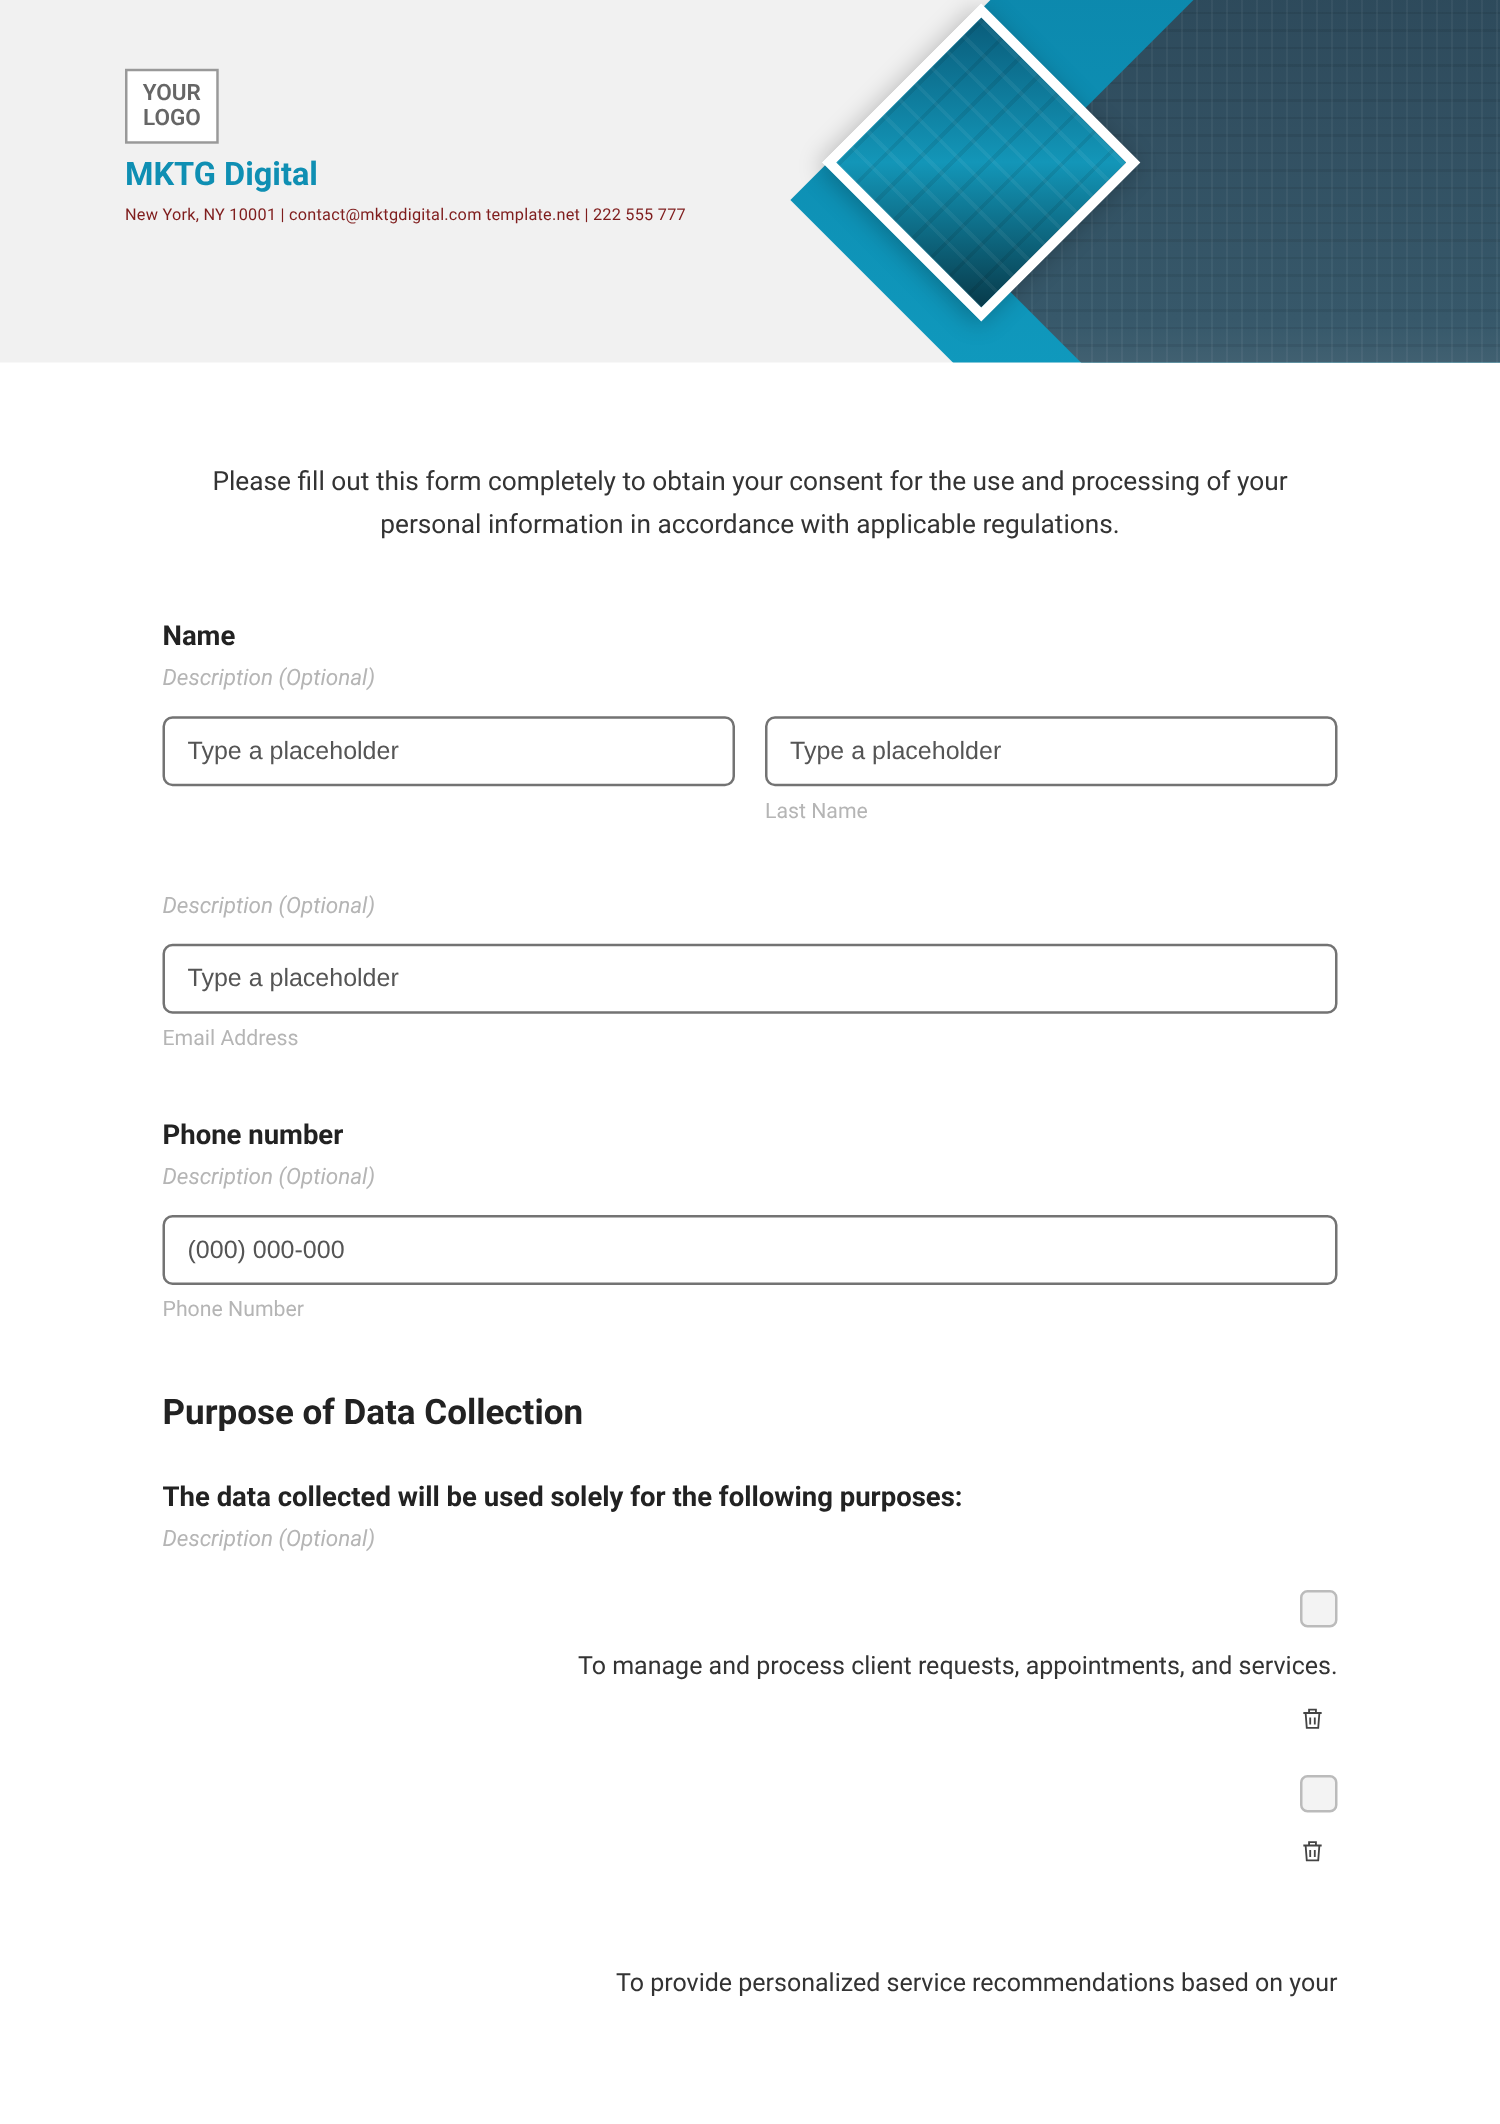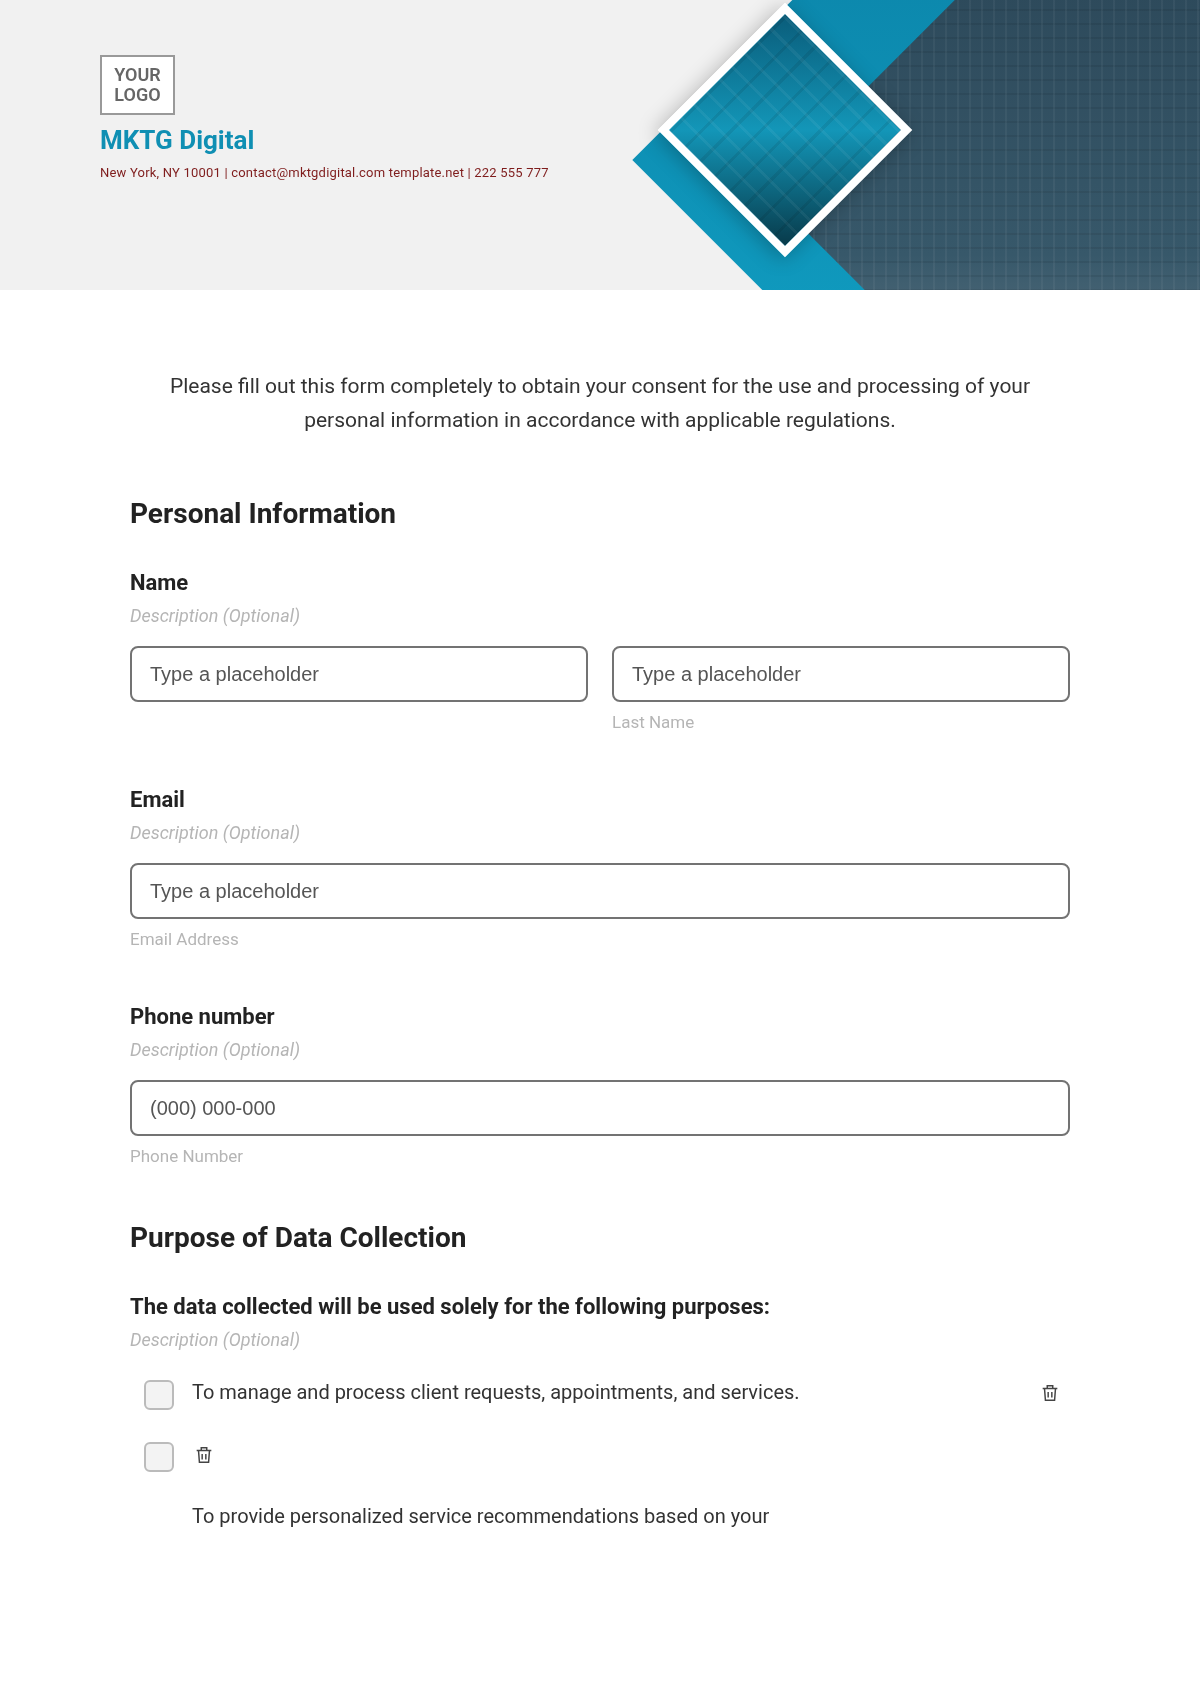--- a/index.html
+++ b/index.html
@@ -136,24 +136,25 @@
   }
   .text-input::placeholder { color: #555; }
   .sublabel {
     font-size: 17px;
     color: #b5b5b5;
     margin-top: 10px;
   }
   .field-block { margin-bottom: 55px; }
   .checkbox-row {
     display: flex;
-    align-items: flex-start;
+    align-items: flex-end;
     gap: 18px;
     padding: 10px 0;
     margin-bottom: 12px;
+    flex-direction: column;
   }
   .checkbox-row .box {
     width: 30px; height: 30px;
     min-width: 30px;
     border: 2px solid #bbb;
     border-radius: 6px;
     background: #f3f3f3;
     margin-left: 14px;
   }
   .checkbox-row .opt-text {
@@ -185,38 +186,36 @@
   </div>
   <div class="logo-box">YOUR LOGO</div>
   <div class="brand">MKTG Digital</div>
   <div class="contact-line">New York, NY 10001 | contact@mktgdigital.com   template.net | 222 555 777</div>
 </div>
 
 <div class="form-area">
 
   <p class="intro">Please fill out this form completely to obtain your consent for the use and processing of your personal information in accordance with applicable regulations.</p>
 
-  <h2 class="section">Personal Information</h2>
 
   <div class="field-block">
     <div class="field-label">Name</div>
     <div class="desc">Description (Optional)</div>
     <div class="row2">
       <div class="col">
         <input type="text" class="text-input" placeholder="Type a placeholder" style="">
       </div>
       <div class="col">
         <input type="text" class="text-input" placeholder="Type a placeholder" style="">
         <div class="sublabel">Last Name</div>
       </div>
     </div>
   </div>
 
   <div class="field-block">
-    <div class="field-label">Email</div>
     <div class="desc">Description (Optional)</div>
     <input type="text" class="text-input" placeholder="Type a placeholder" style="">
     <div class="sublabel">Email Address</div>
   </div>
 
   <div class="field-block">
     <div class="field-label">Phone number</div>
     <div class="desc">Description (Optional)</div>
     <input type="text" class="text-input" placeholder="(000) 000-000" style="">
     <div class="sublabel">Phone Number</div>

